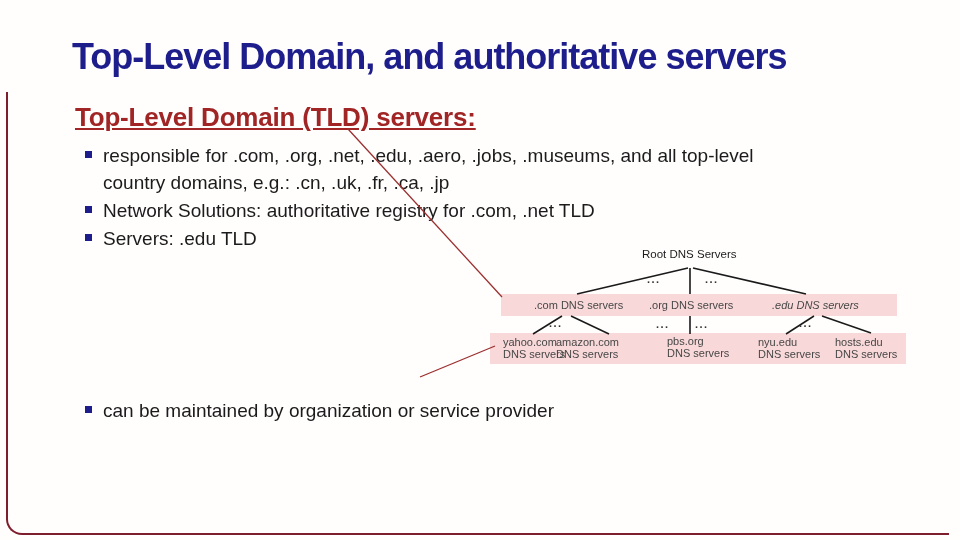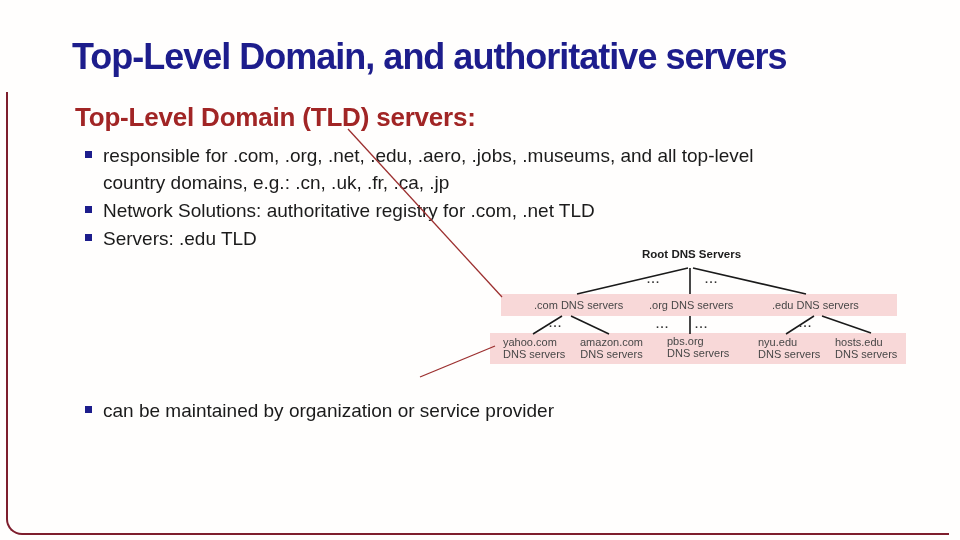--- a/index.html
+++ b/index.html
@@ -20,21 +20,21 @@
     border-left:2.5px solid var(--frame-maroon,#7e1e2d);
     border-bottom:2.5px solid var(--frame-maroon,#7e1e2d);
     border-bottom-left-radius:16px;
     pointer-events:none;
   }
   .heading{
     position:absolute;left:75px;margin:0;
     font-weight:700;color:var(--heading-red,#a12525);
     white-space:nowrap;letter-spacing:-0.2px;
   }
-  .heading.h-tld{top:102px;font-size:26px;}
+  .heading.h-tld{top:102px;font-size:26px;text-decoration:underline;}
   .heading.h-auth{top:362px;font-size:27px;}
   .bullets{
     position:absolute;left:85px;margin:0;padding:0;list-style:none;
     color:var(--body-text,#1b1b1b);font-size:19px;line-height:27px;
   }
   .bullets.list-tld{top:142px;width:830px;}
   .bullets.list-auth{top:397px;width:830px;}
   .bullets li{display:flex;align-items:flex-start;margin:0 0 1px 0;}
   .sq{
     flex:0 0 auto;width:7px;height:7px;margin:9px 11px 0 0;
@@ -46,31 +46,31 @@
   .diagram-svg{position:absolute;left:0;top:0;width:960px;height:540px;pointer-events:none;}
   .band{position:absolute;background:var(--band-pink,#f8d8d8);}
   .band.tld{left:501px;top:294px;width:396px;height:22px;}
   .band.auth{left:490px;top:333px;width:416px;height:31px;}
   .dlabel{
     position:absolute;font-size:11px;line-height:12px;
     color:var(--diagram-text,#474747);white-space:nowrap;
   }
   .root-label{
     position:absolute;left:642px;top:248px;
-    font-size:11.5px;font-weight:700;color:#1c1c1c;white-space:nowrap;
+    font-size:11.5px;font-weight:400;color:#1c1c1c;white-space:nowrap;
   }
   .dots{
     position:absolute;font-size:11px;font-weight:700;color:#333;
     letter-spacing:1.5px;white-space:nowrap;
   }
   .tld-0{left:534px;top:299px;}
   .tld-1{left:649px;top:299px;}
-  .tld-2{left:772px;top:299px;}
+  .tld-2{left:772px;top:299px;font-style:italic;}
   .auth-0{left:503px;top:336px;}
-  .auth-1{left:580px;top:336px;text-align:center;}
+  .auth-1{left:556px;top:336px;}
   .auth-2{left:667px;top:335px;}
   .auth-3{left:758px;top:336px;}
   .auth-4{left:835px;top:336px;}
   .dots-root-l{left:647px;top:273px;}
   .dots-root-r{left:705px;top:273px;}
   .dots-com{left:549px;top:317px;}
   .dots-org-l{left:656px;top:318px;}
   .dots-org-r{left:695px;top:318px;}
   .dots-edu{left:799px;top:317px;}
 </style>

